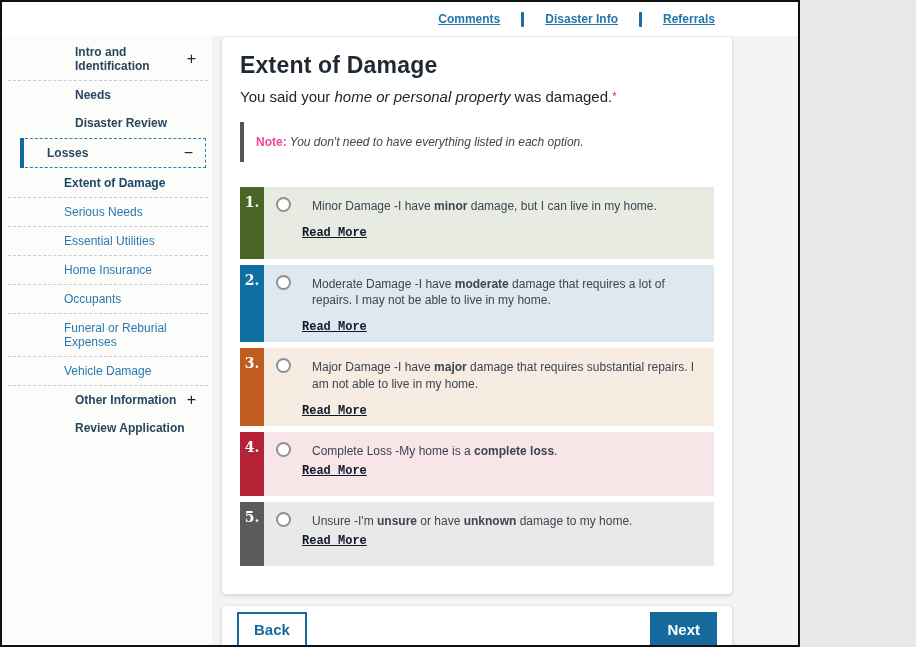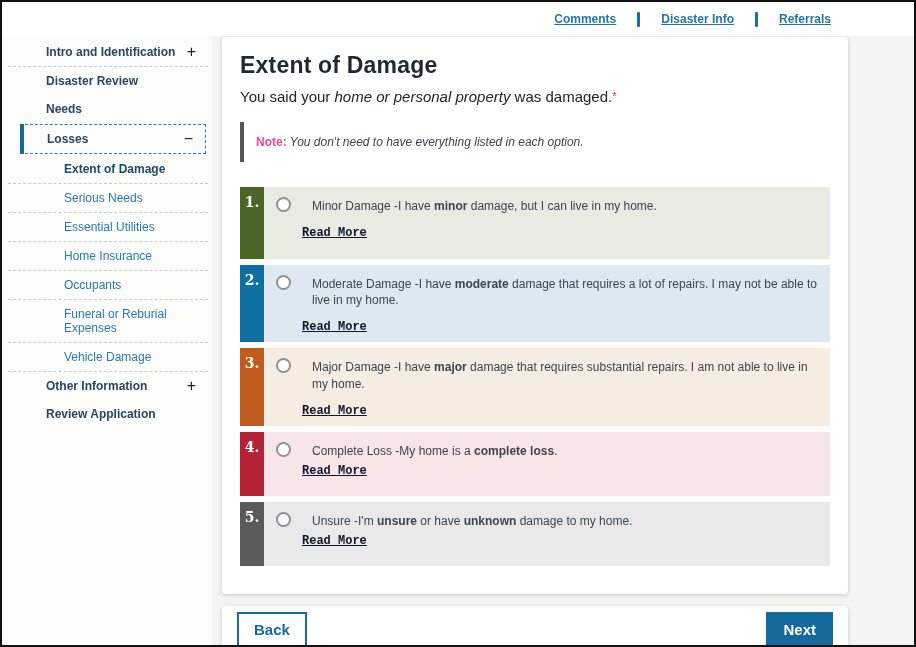--- a/index.html
+++ b/index.html
@@ -1,36 +1,36 @@
 <!DOCTYPE html>
 <html><head>
 <meta charset="utf-8">
 <style>
   * { margin:0; padding:0; box-sizing:border-box; }
   html,body { background:#e8e8e8; }
   body { font-family:"Liberation Sans", sans-serif; }
   .window{
-    width:916px; height:647px; border:2px solid #111; background:#fff;
+    width:800px; height:647px; border:2px solid #111; background:#fff;
     display:flex; flex-direction:column; overflow:hidden; position:relative;
   }
   
   .topbar{
     height:34px; flex:0 0 34px; background:#fff; display:flex; align-items:center;
     justify-content:flex-end; padding-right:83px;
   }
   .topbar a{ font-size:12px; font-weight:600; color:#2476a9; text-decoration:underline; cursor:pointer; }
   .nav-sep{ width:3px; height:15px; background:#1a6f9e; margin:0 21px; border-radius:1px; }
   
   .content{ flex:1; display:flex; overflow:hidden; }
   .sidebar{ width:210px; flex:0 0 210px; background:#fcfcfb; padding-top:2px; }
   .main-area{ flex:1; background:#f4f4f3; padding:1px 66px 0 10px; overflow:hidden; }
   
   .side-item{
     display:flex; align-items:center; justify-content:space-between;
-    padding:7px 16px 7px 44px; font-size:12px; font-weight:700; color:#29475f; cursor:pointer;
+    padding:7px 16px 7px 44px; font-size:12px; font-weight:700; color:#29475f; cursor:pointer;margin-left:29px;
   }
   .toggle-icon{ font-size:16px; font-weight:400; color:#222; line-height:12px; }
   .side-divider{ border-top:1px dashed #c9ccce; margin:0 4px 0 6px; }
   .losses-box{
     position:relative; margin:1px 6px 1px 18px; border:1px dashed #2c7fb0;
     display:flex; align-items:center; justify-content:space-between;
     padding:7px 12px 7px 26px; font-size:12px; font-weight:700; color:#29475f; cursor:pointer;
   }
   .losses-box::before{
     content:""; position:absolute; left:-1px; top:-1px; bottom:-1px; width:4px; background:#15699d;
@@ -97,24 +97,24 @@
 
   <div class="content">
 
     <div class="sidebar">
       <div class="side-item">
         <span>Intro and Identification</span>
         <span class="toggle-icon">+</span>
       </div>
       <div class="side-divider"></div>
       <div class="side-item">
+        <span>Needs</span>
+      </div>
+      <div class="side-item">
         <span>Disaster Review</span>
-      </div>
-      <div class="side-item">
-        <span>Needs</span>
       </div>
       <div class="losses-box">
         <span>Losses</span>
         <span class="toggle-icon">−</span>
       </div>
       <div class="sub-item active">Extent of Damage</div>
       <div class="side-divider"></div>
       <div class="sub-item">Serious Needs</div>
       <div class="side-divider"></div>
       <div class="sub-item">Essential Utilities</div>

